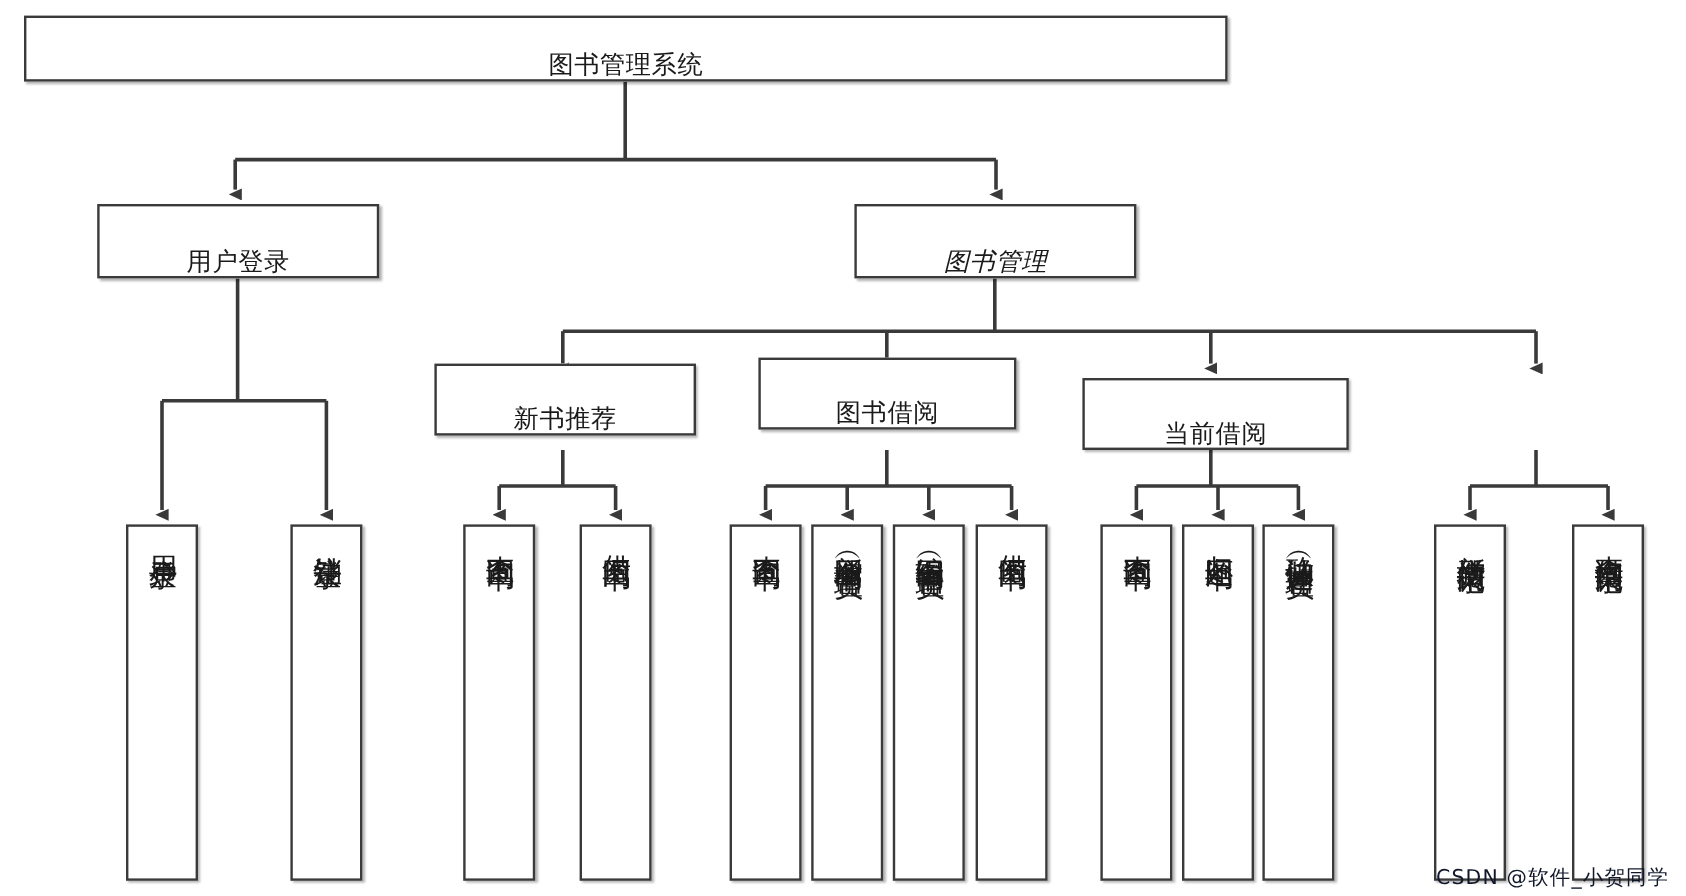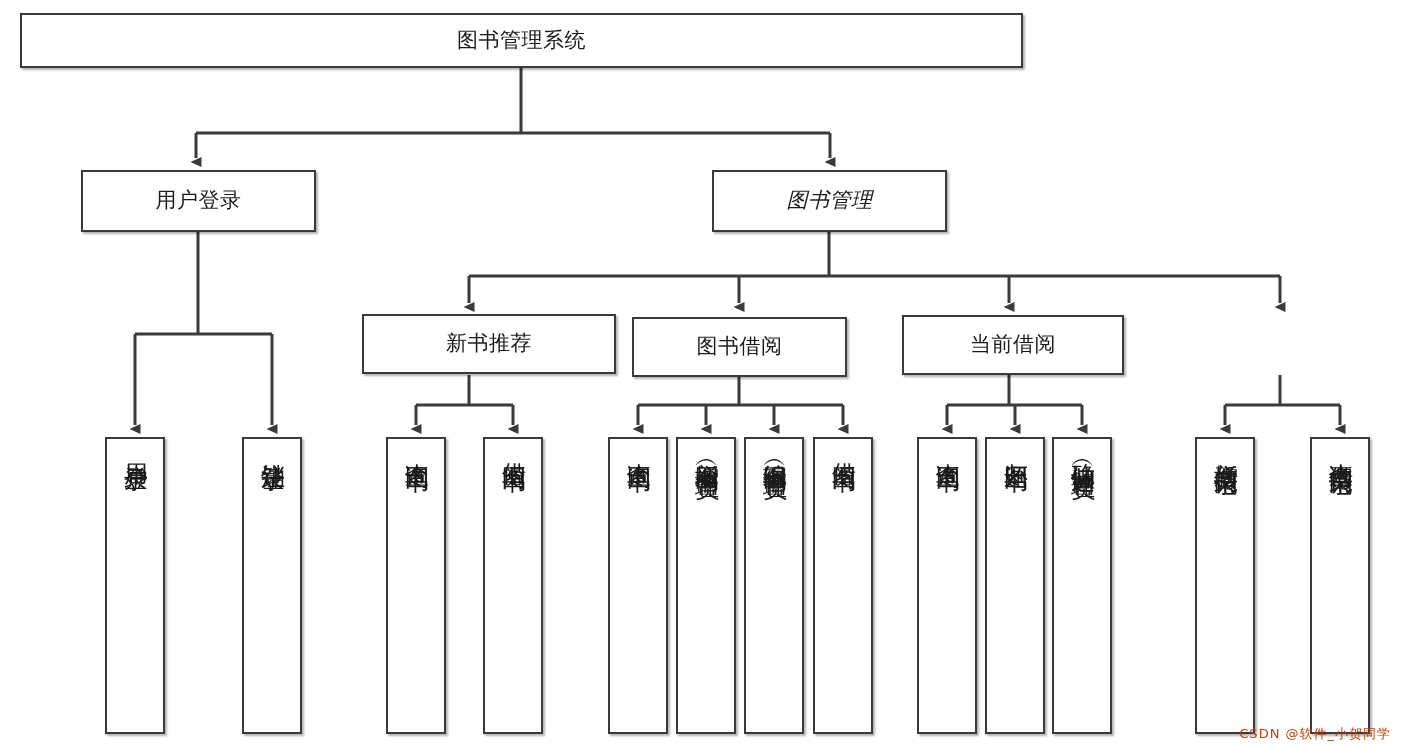--- a/index.html
+++ b/index.html
@@ -22,21 +22,21 @@
     width:1405px; height:747px;
     pointer-events:none;
   }
   .node{
     position:absolute;
     box-sizing:border-box;
     background:#ffffff;
     border:2px solid #3a3a3a;
     box-shadow:2px 2px 2px rgba(0,0,0,0.30);
     display:flex;
-    align-items:center;
+    align-items:flex-end;
     justify-content:center;
     z-index:2;
   }
   .node .lbl{
     display:block;
     text-align:center;
     letter-spacing:0.5px;
     color:#1a1a1a;
     white-space:nowrap;
   }
@@ -58,22 +58,22 @@
     font-size:24px;
     line-height:1.08;
     letter-spacing:2px;
     white-space:normal;
     max-height:285px;
   }
   #watermark{
     position:absolute;
     right:14px;
     bottom:4px;
-    font-size:13px;
-    color:#c2410c;
+    font-size:17px;
+    color:#0f172a;
     letter-spacing:1px;
     z-index:5;
     user-select:none;
     white-space:nowrap;
   }
 </style>
 </head>
 <body>
 
 <div id="canvas">
@@ -132,24 +132,24 @@
     <span class="lbl">图书管理系统</span>
   </div>
 
   <div class="node h" style="left:81px;top:170px;width:235px;height:62px;">
     <span class="lbl">用户登录</span>
   </div>
   <div class="node h" style="left:712px;top:170px;width:235px;height:62px;font-style:italic;">
     <span class="lbl">图书管理</span>
   </div>
 
-  <div class="node h" style="left:362px;top:314px;width:254px;height:60px;">
+  <div class="node h" style="left:362px;top:303px;width:218px;height:60px;">
     <span class="lbl">新书推荐</span>
   </div>
-  <div class="node h" style="left:632px;top:317px;width:215px;height:60px;">
+  <div class="node h" style="left:632px;top:298px;width:215px;height:60px;">
     <span class="lbl">图书借阅</span>
   </div>
   <div class="node h" style="left:902px;top:315px;width:222px;height:60px;">
     <span class="lbl">当前借阅</span>
   </div>
 
   <div class="node v" style="left:105px;top:437px;width:60px;height:297px;">
     <span class="lbl">用户登录</span>
   </div>
   <div class="node v" style="left:242px;top:437px;width:60px;height:297px;">

